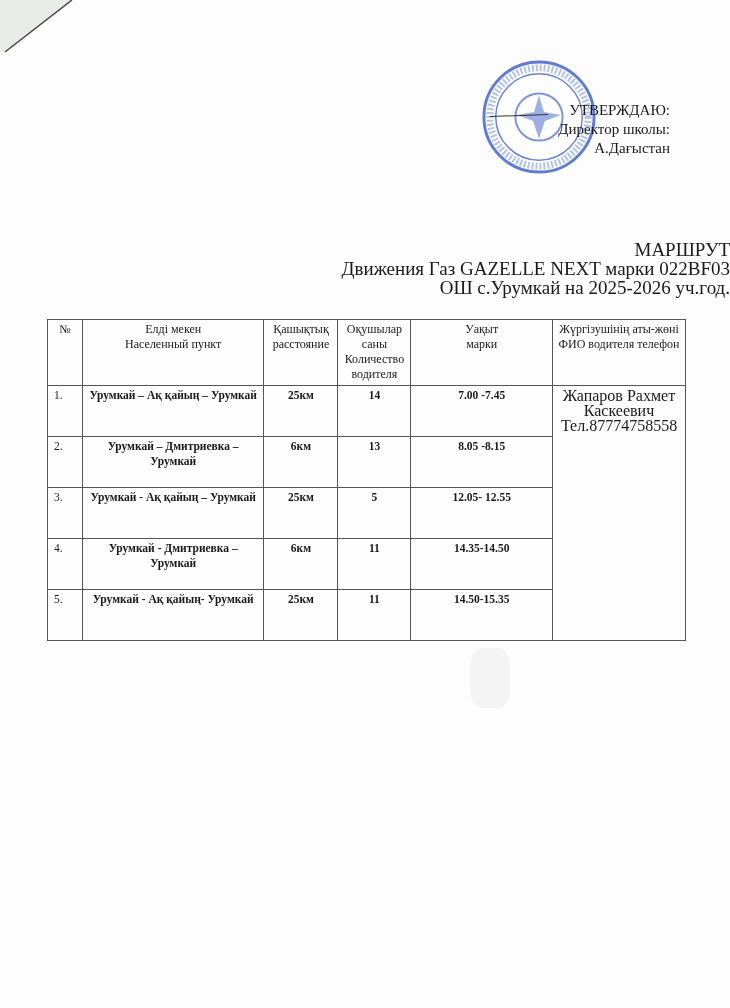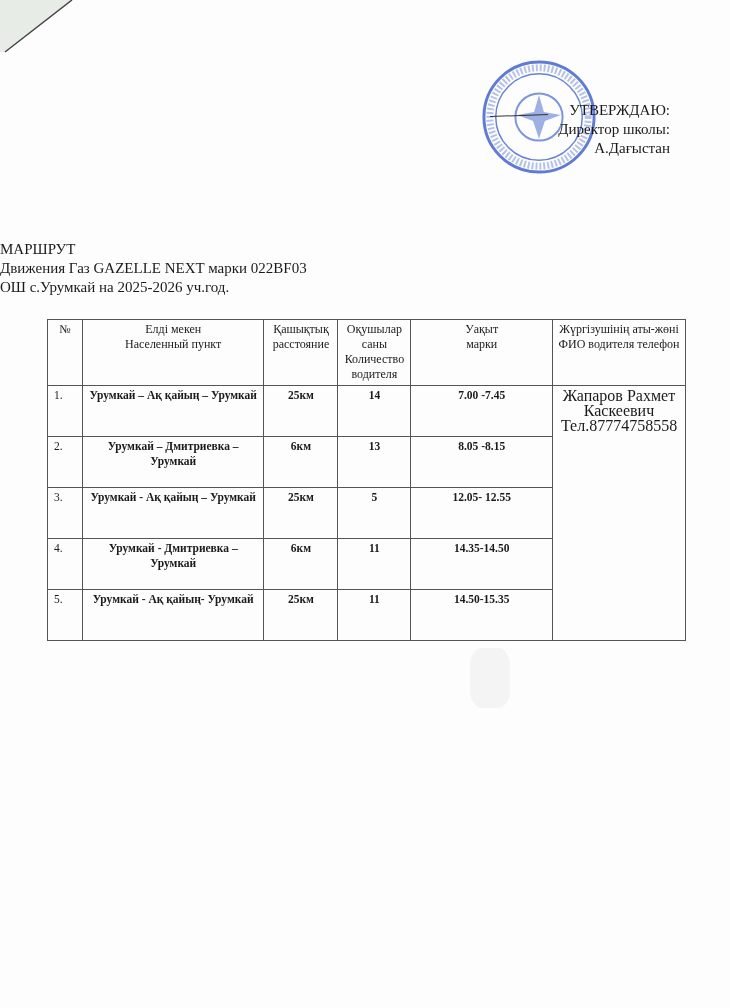--- a/index.html
+++ b/index.html
@@ -6,21 +6,21 @@
   body { width:730px; height:1008px; background:#fdfdfd; position:relative; overflow:hidden;
          font-family:"Liberation Serif", serif; color:#1a1a1a; }
   .fold { position:absolute; left:0; top:0; width:80px; height:55px; }
   .approval { position:absolute; left:500px; top:62px; width:180px; font-size:15px; line-height:19px; text-align:right;margin-top:39px; }
   .approval div { white-space:nowrap; }
   .approval .line1 { padding-right:10px; }
   .approval .line2 { padding-right:10px; }
   .approval .line3 { padding-right:10px; }
   .sign-line { position:absolute; left:490px; top:115px; width:58px; height:1px; background:#333; transform:rotate(-2deg); }
   .seal { position:absolute; left:480px; top:58px; width:118px; height:118px; }
-  .title { position:absolute; left:0; width:730px; text-align:left; font-size:15px; line-height:19px; top:240px; }
+  .title { position:absolute; left:0; width:730px; text-align:right; font-size:19px; line-height:19px; top:240px; }
   table { position:absolute; left:47px; top:319px; border-collapse:collapse; width:639px; font-size:12px; }
   td, th { border:1px solid #555; vertical-align:top; text-align:center; padding:2px 3px; line-height:15px; font-weight:normal; }
   th { height:61px; }
   tbody td { height:46px; font-weight:bold; font-size:11.5px; }
   tbody td.num { text-align:left; padding-left:6px; font-weight:normal; }
   tbody td.driver { font-weight:normal; font-size:16px; }
   .col-num { width:28px; } .col-place{ width:175px; } .col-dist{ width:67px; } .col-cnt{ width:66px; } .col-time{ width:135px; } .col-drv{ width:126px; }
   .noise { position:absolute; left:470px; top:648px; width:40px; height:60px; opacity:0.08; background:#888; border-radius:30%; }
 </style>
 </head>

